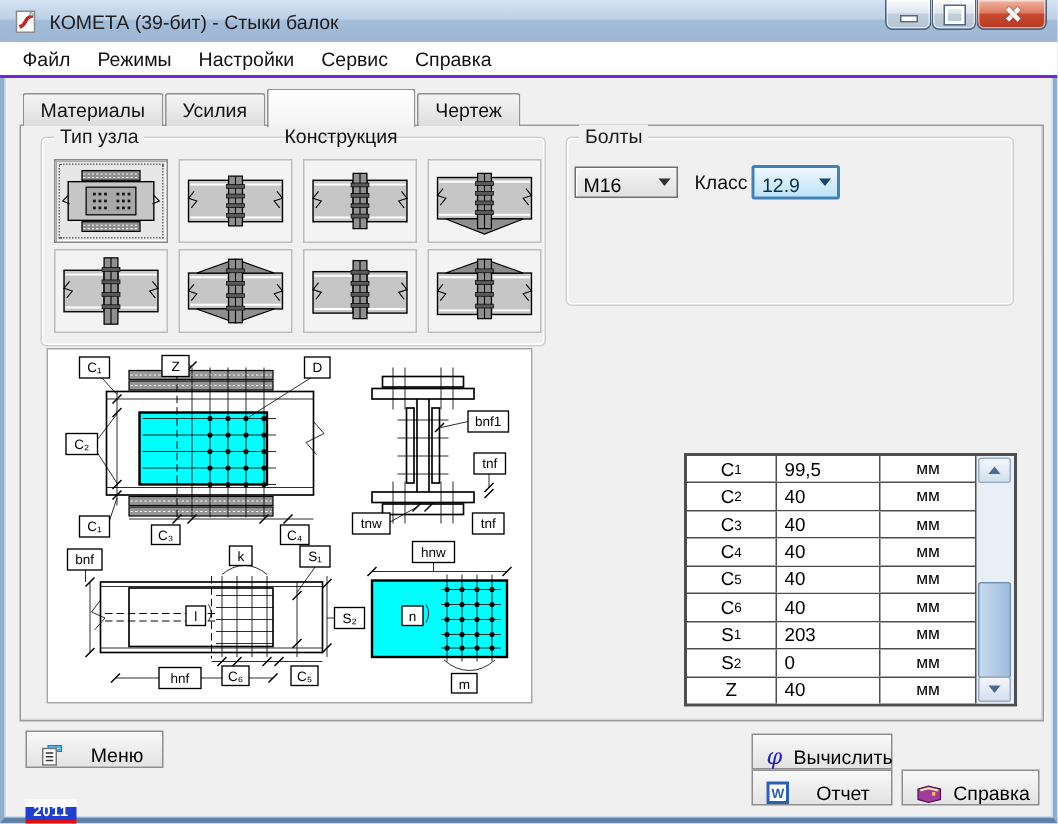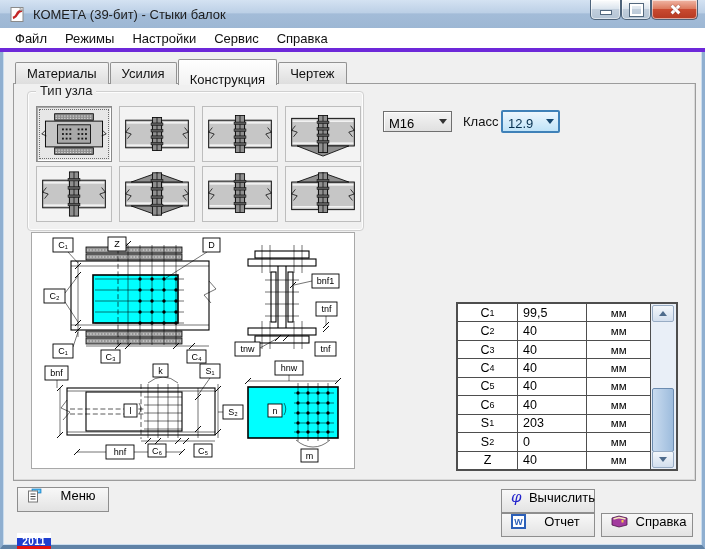--- a/index.html
+++ b/index.html
@@ -21,28 +21,28 @@
   .cap-btn.close{width:45px;background:linear-gradient(180deg,#f0b6a5,#dd7b60 45%,#c94a30 50%,#b53922);}
   .glyph-min{width:10px;height:3px;background:#fff;border:1px solid #53687e;margin-top:6px;}
   .glyph-max{width:9px;height:8px;border:2px solid #fff;outline:1px solid #53687e;background:transparent;}
   .glyph-x{position:relative;width:13px;height:13px;}
   .glyph-x::before,.glyph-x::after{content:"";position:absolute;left:5.5px;top:1px;width:3px;height:11px;background:#fff;
     box-shadow:0 0 1px #6b1d10;}
   .glyph-x::before{transform:rotate(45deg);}
   .glyph-x::after{transform:rotate(-45deg);}
   
   .menubar{position:absolute;left:-3px;top:28px;width:705px;height:24px;background:#fff;
-    border-bottom:4px solid #6d28d9;display:flex;align-items:center;padding-left:6px;box-sizing:border-box;}
+    border-bottom:2px solid #6d28d9;display:flex;align-items:center;padding-left:6px;box-sizing:border-box;}
   .menu-item{font-size:13px;color:#111;padding:3px 9px;cursor:default;}
   
   .tabs{position:absolute;left:12px;top:58px;height:26px;display:flex;align-items:flex-end;z-index:3;}
   .tab{box-sizing:border-box;height:22px;padding:3px 11px 0;font-size:13px;color:#111;
     background:linear-gradient(180deg,#f4f4f4,#dedede);border:1px solid #929292;border-bottom:none;
     border-radius:2px 2px 0 0;margin-right:1px;}
-  .tab.active{height:26px;padding-top:12px;background:linear-gradient(180deg,#ffffff,#f2f2f2);
+  .tab.active{height:26px;padding-top:23px;background:linear-gradient(180deg,#ffffff,#f2f2f2);
     position:relative;z-index:4;margin-bottom:-1px;}
   .tabpage{position:absolute;left:10px;top:83px;width:683px;height:398px;box-sizing:border-box;
     background:#f0f0f0;border:1px solid #9c9c9c;box-shadow:inset -1px -1px 0 #d9d9d9;}
   
   .groupbox{position:absolute;box-sizing:border-box;border:1px solid #d0d0d0;border-radius:4px;
     box-shadow:inset 0 0 0 1px #fdfdfd;}
   .groupbox>.glabel{position:absolute;top:-9px;left:8px;background:#f0f0f0;padding:0 4px;font-size:13px;color:#1b1b1b;}
   
   .thumb{position:absolute;width:76px;height:56px;box-sizing:border-box;background:#f3f3f3;
     border:1px solid #bdbdbd;display:flex;align-items:center;justify-content:center;}
@@ -93,21 +93,21 @@
   
   .vscroll{width:25px;border-left:1px solid #4e4e4e;background:#e9eff7;position:relative;}
   .sb-btn{position:absolute;left:1px;width:22px;height:17px;box-sizing:border-box;border:1px solid #98acc4;
     border-radius:2px;background:linear-gradient(180deg,#f3f7fb,#d3dfee);display:flex;align-items:center;justify-content:center;}
   .sb-up{top:1px;}.sb-dn{bottom:1px;}
   .sb-tri-up{width:0;height:0;border-left:4px solid transparent;border-right:4px solid transparent;border-bottom:5px solid #4d6b8c;}
   .sb-tri-dn{width:0;height:0;border-left:4px solid transparent;border-right:4px solid transparent;border-top:5px solid #4d6b8c;}
   .sb-thumb{position:absolute;left:1px;top:84px;width:22px;height:64px;box-sizing:border-box;border:1px solid #6c8cb0;
     border-radius:2px;background:linear-gradient(90deg,#c9dbef,#9dbcdd);}
   
-  .btn{position:absolute;box-sizing:border-box;display:flex;align-items:flex-start;justify-content:center;
+  .btn{position:absolute;box-sizing:border-box;display:flex;align-items:flex-end;justify-content:center;
     background:linear-gradient(180deg,#f8f8f8,#e3e3e3);border:1px solid #8e8e8e;font-size:13px;color:#000;padding-left:16px;}
   .btn .bicon{position:absolute;left:9px;display:flex;align-items:center;}
   .phi{font-family:"DejaVu Serif",serif;font-style:italic;color:#2222cc;font-size:15px;line-height:1;}
   .wbox{width:15px;height:15px;box-sizing:border-box;border:2px solid #2b5fb8;background:#fff;color:#2b5fb8;
     font-weight:bold;font-size:9px;display:flex;align-items:center;justify-content:center;}
   .flag{position:absolute;left:14px;top:533px;width:34px;height:22px;
     background:linear-gradient(180deg,#ffffff 0 22%,#1f3fd0 22% 61%,#e01010 61% 100%);
     display:flex;justify-content:center;}
   .flag span{color:#fff;font-size:10px;font-weight:bold;margin-top:3px;letter-spacing:0.5px;}
 </style>
@@ -294,20 +294,23 @@
         <line x1="38" y1="3" x2="38" y2="46" class="ts"></line>
       <rect x="31.5" y="10" width="13" height="2.8" class="tbolt"></rect>
         <rect x="31.5" y="18.5" width="13" height="2.8" class="tbolt"></rect>
       <rect x="31.5" y="27" width="13" height="2.8" class="tbolt"></rect>
         <rect x="31.5" y="35.5" width="13" height="2.8" class="tbolt"></rect>
       <path d="M8,21 l-4,5 l6,2 l-4,5" class="ts"></path>
         <path d="M68,21 l4,5 l-6,2 l4,5" class="ts"></path>
     </svg>
   </div>
 
+  <div class="groupbox" style="left:374px;top:91px;width:299px;height:113px;">
+    <span class="glabel">Болты</span>
+  </div>
   <div class="combo classic" style="left:380px;top:111px;width:69px;height:21px;">
     <span class="cval">M16</span>
     <span class="arrow">
         <span class="tri"></span>
       </span>
   </div>
   <span class="field-label" style="left:460px;top:114px;">Класс</span>
   <div class="combo focus" style="left:498px;top:110px;width:59px;height:23px;">
     <span class="cval">12.9</span>
     <span class="arrow">

